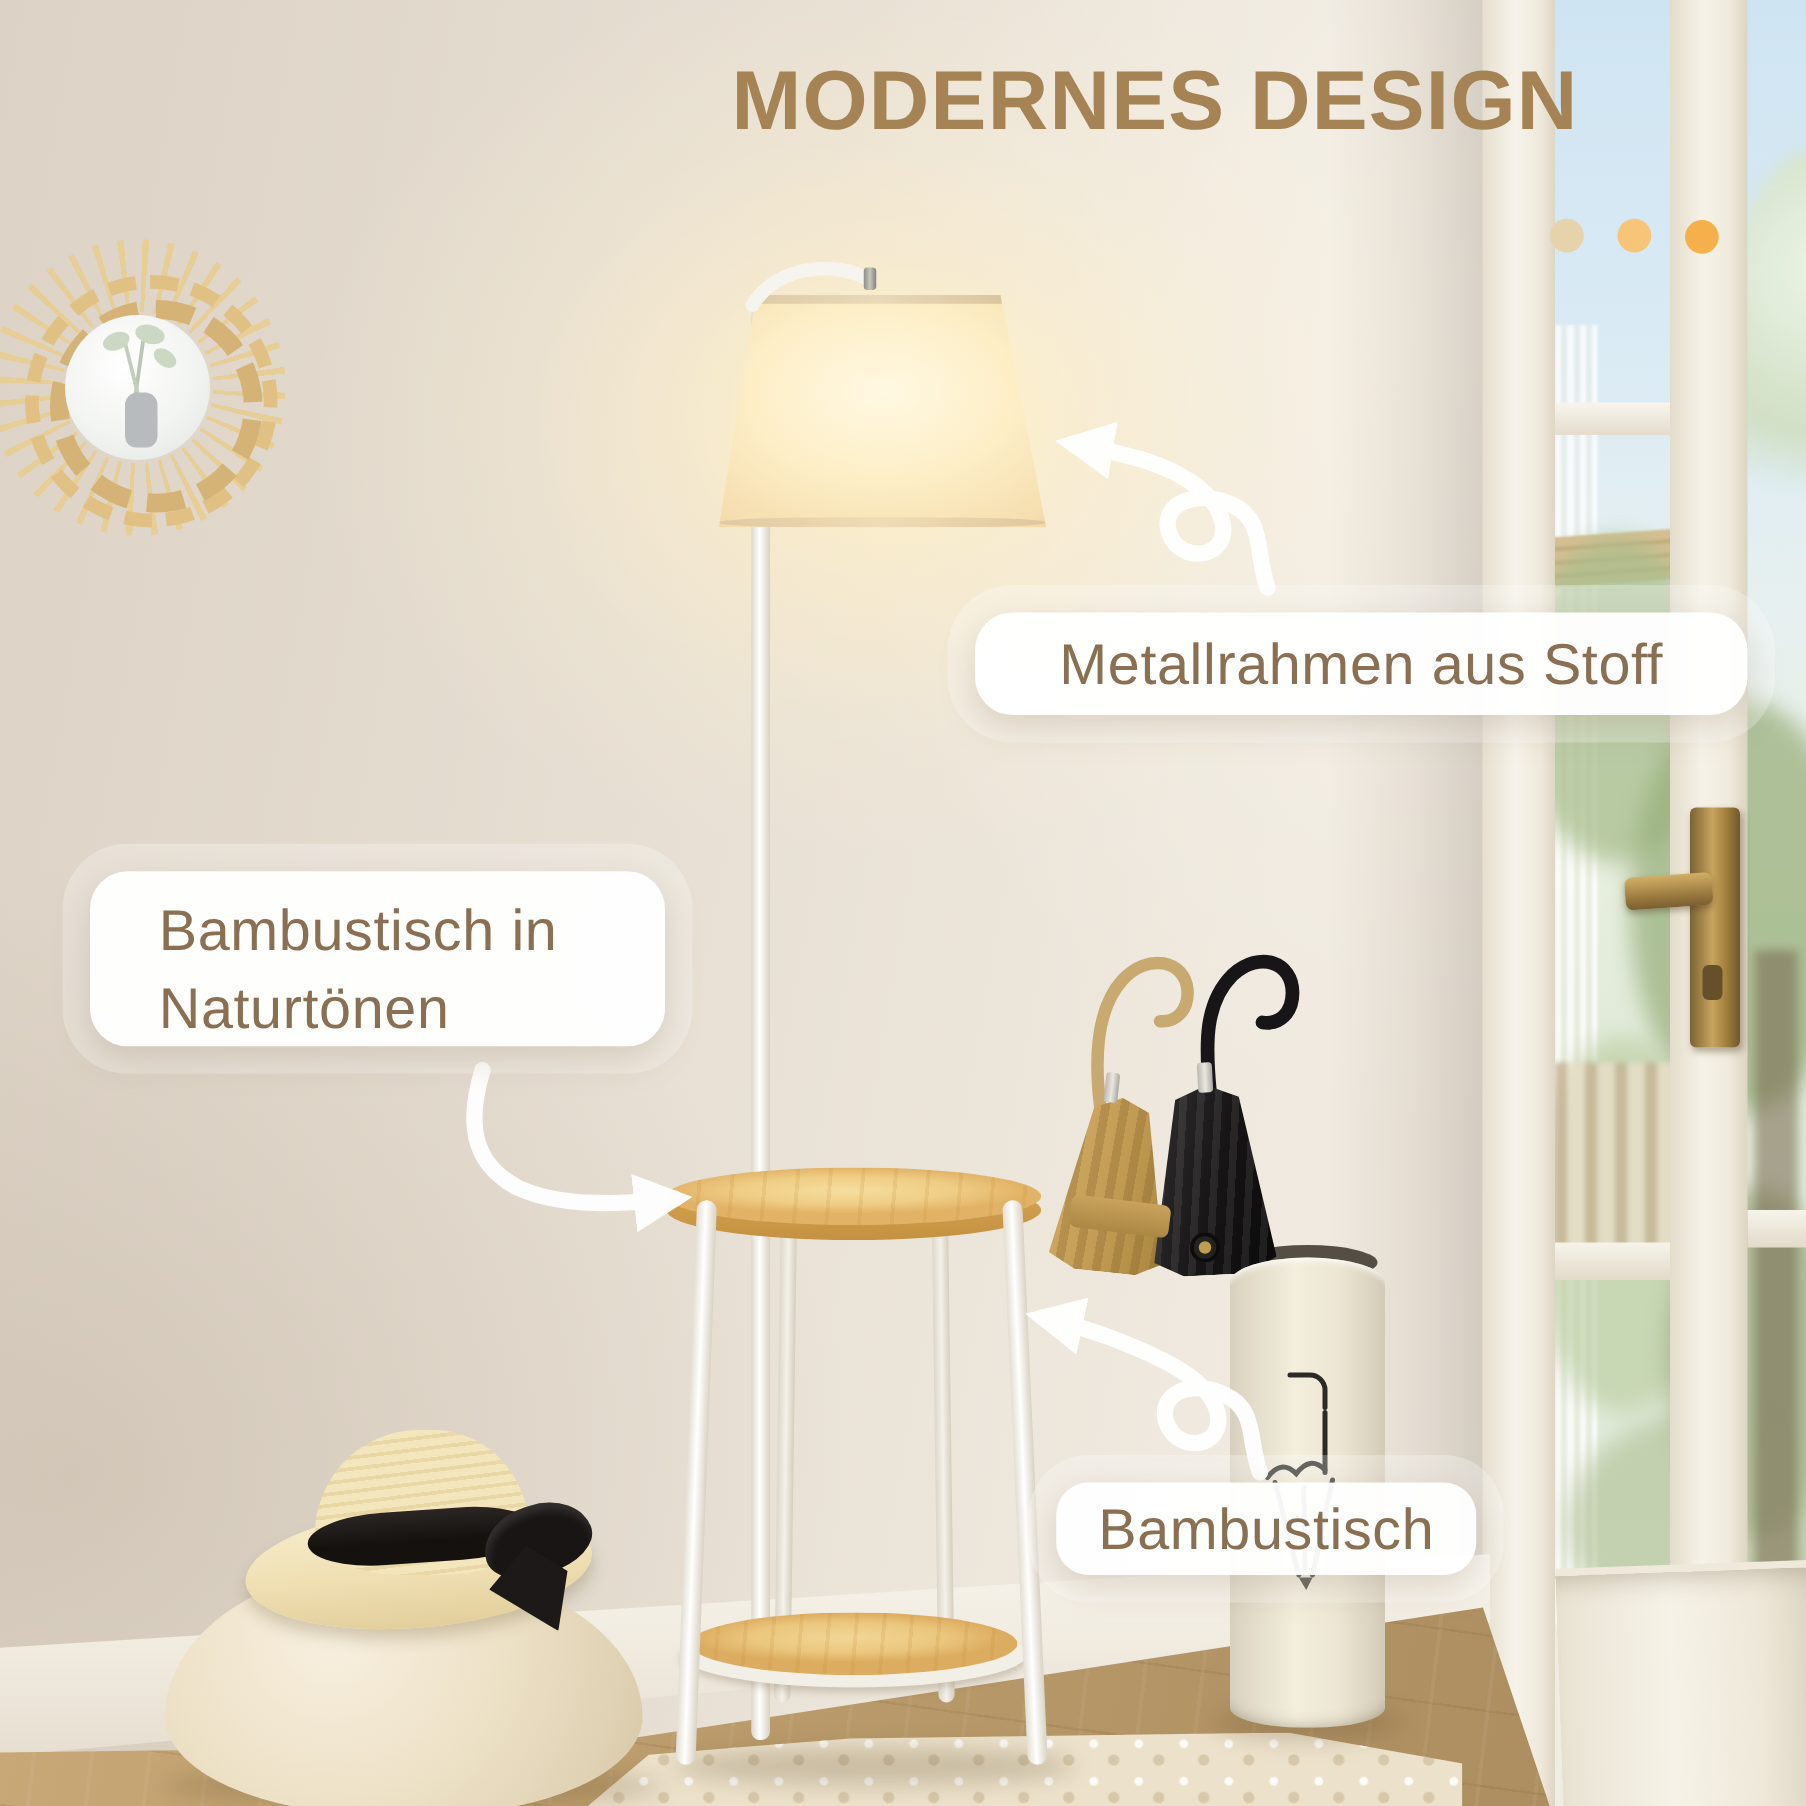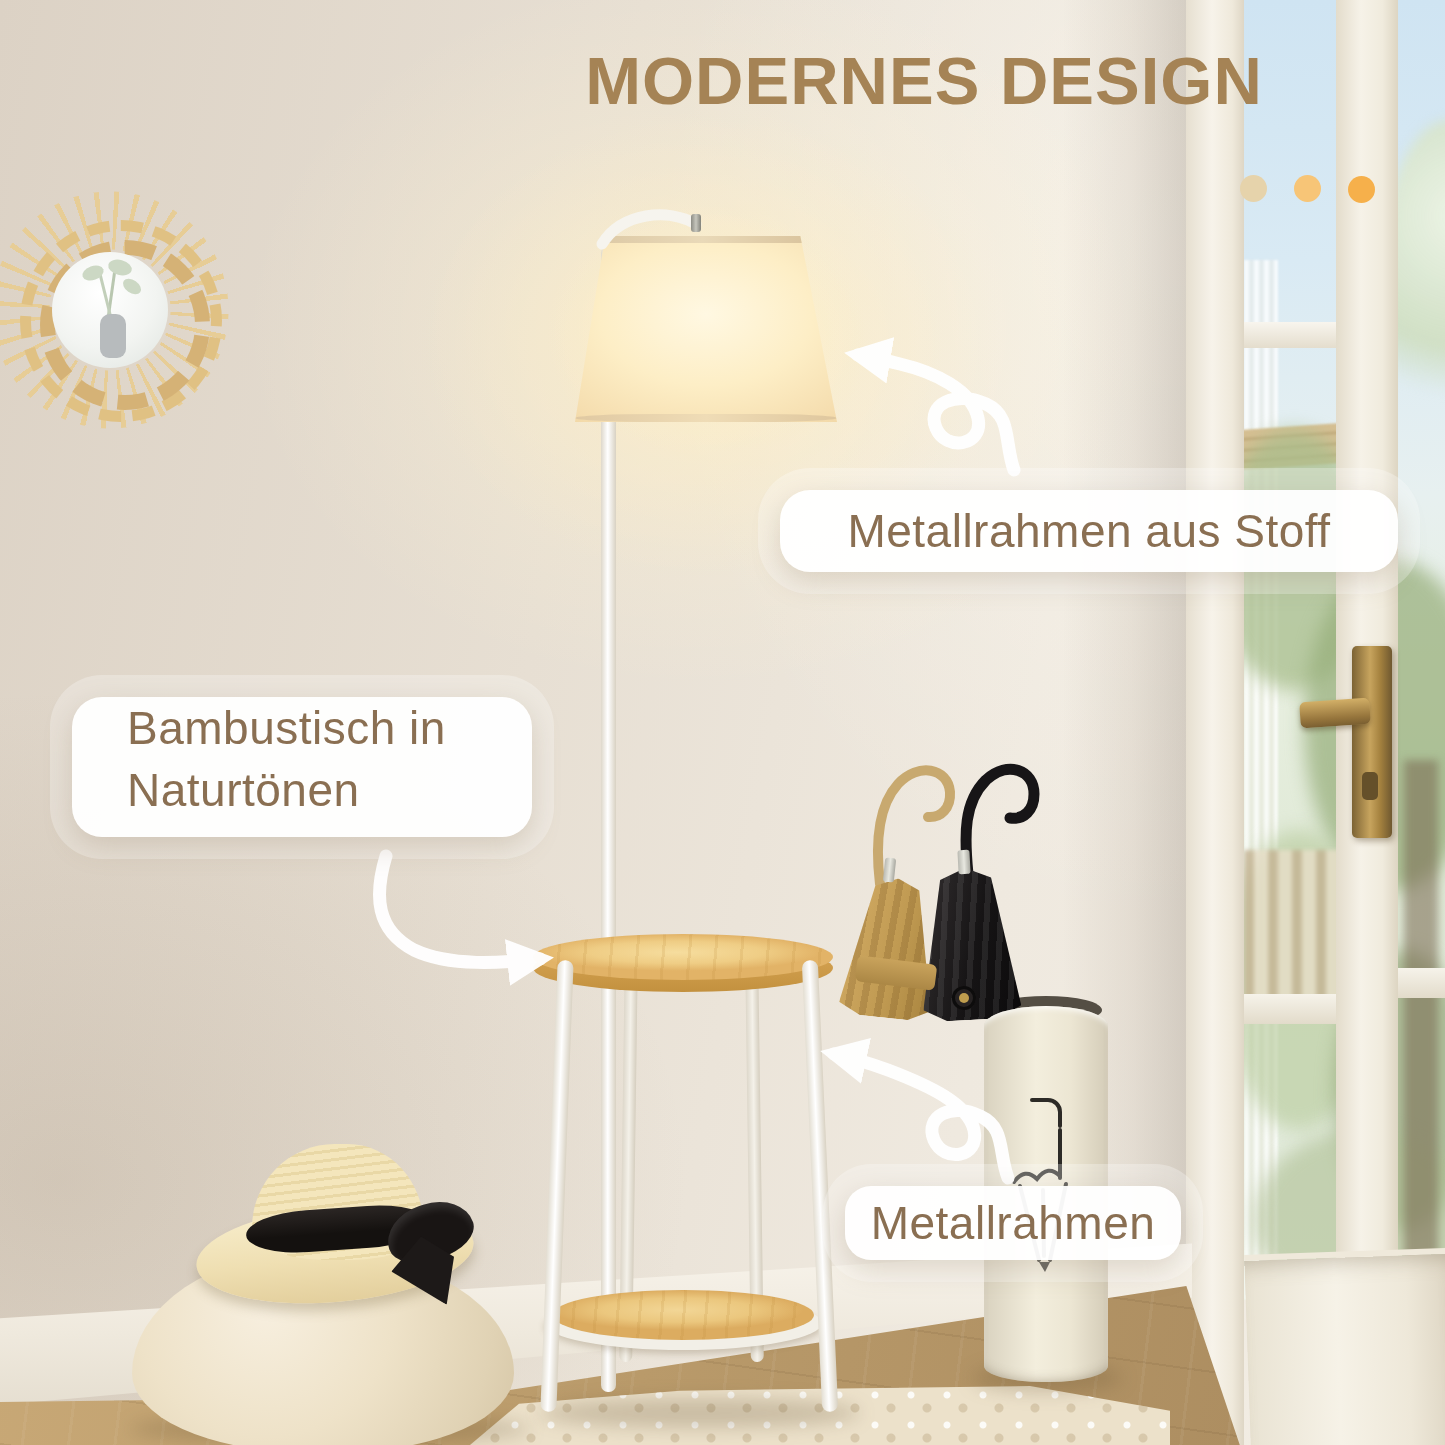--- a/index.html
+++ b/index.html
@@ -172,21 +172,21 @@
   
   .arrows{left:0;top:0;width:1445px;height:1445px;z-index:55;pointer-events:none;}
 
   
   .pill{z-index:60;background:rgba(255,255,255,.96);border-radius:30px;color:#8a6f52;
     display:flex;align-items:center;justify-content:center;
     box-shadow:0 10px 28px rgba(150,130,100,.28),0 0 0 22px rgba(255,255,255,.28);
     font-size:46px;letter-spacing:.5px;}
   .pill-lampshade{left:780px;top:490px;width:618px;height:82px;}
   .pill-table{left:72px;top:697px;width:460px;height:140px;flex-direction:column;align-items:flex-start;
-    justify-content:flex-start;padding-left:55px;box-sizing:border-box;line-height:62px;}
+    justify-content:flex-end;padding-left:55px;box-sizing:border-box;line-height:62px;}
   .pill-frame{left:845px;top:1186px;width:336px;height:74px;border-radius:26px;}
 
   
   .title{left:450px;top:46px;width:948px;z-index:70;text-align:center;
     font-size:67px;font-weight:800;letter-spacing:1px;color:#a58355;line-height:1.05;}
   .dot{z-index:70;width:27px;height:27px;border-radius:50%;}
   .dot1{left:1240px;top:175px;background:#e6d3ab;}
   .dot2{left:1294px;top:175px;background:#f7c577;}
   .dot3{left:1348px;top:176px;background:#f6b04b;}
 </style>
@@ -304,21 +304,21 @@
   </svg>
 
   <div class="abs pill pill-lampshade">
     <span>Metallrahmen aus Stoff</span>
   </div>
   <div class="abs pill pill-table">
     <span>Bambustisch in</span>
     <span>Naturtönen</span>
   </div>
   <div class="abs pill pill-frame">
-    <span>Metallrahmen</span>
+    <span>Bambustisch</span>
   </div>
 
   <div class="abs title">MODERNES DESIGN</div>
   <div class="abs dot dot1"></div>
   <div class="abs dot dot2"></div>
   <div class="abs dot dot3"></div>
 
 </div>
 
 </body></html>

